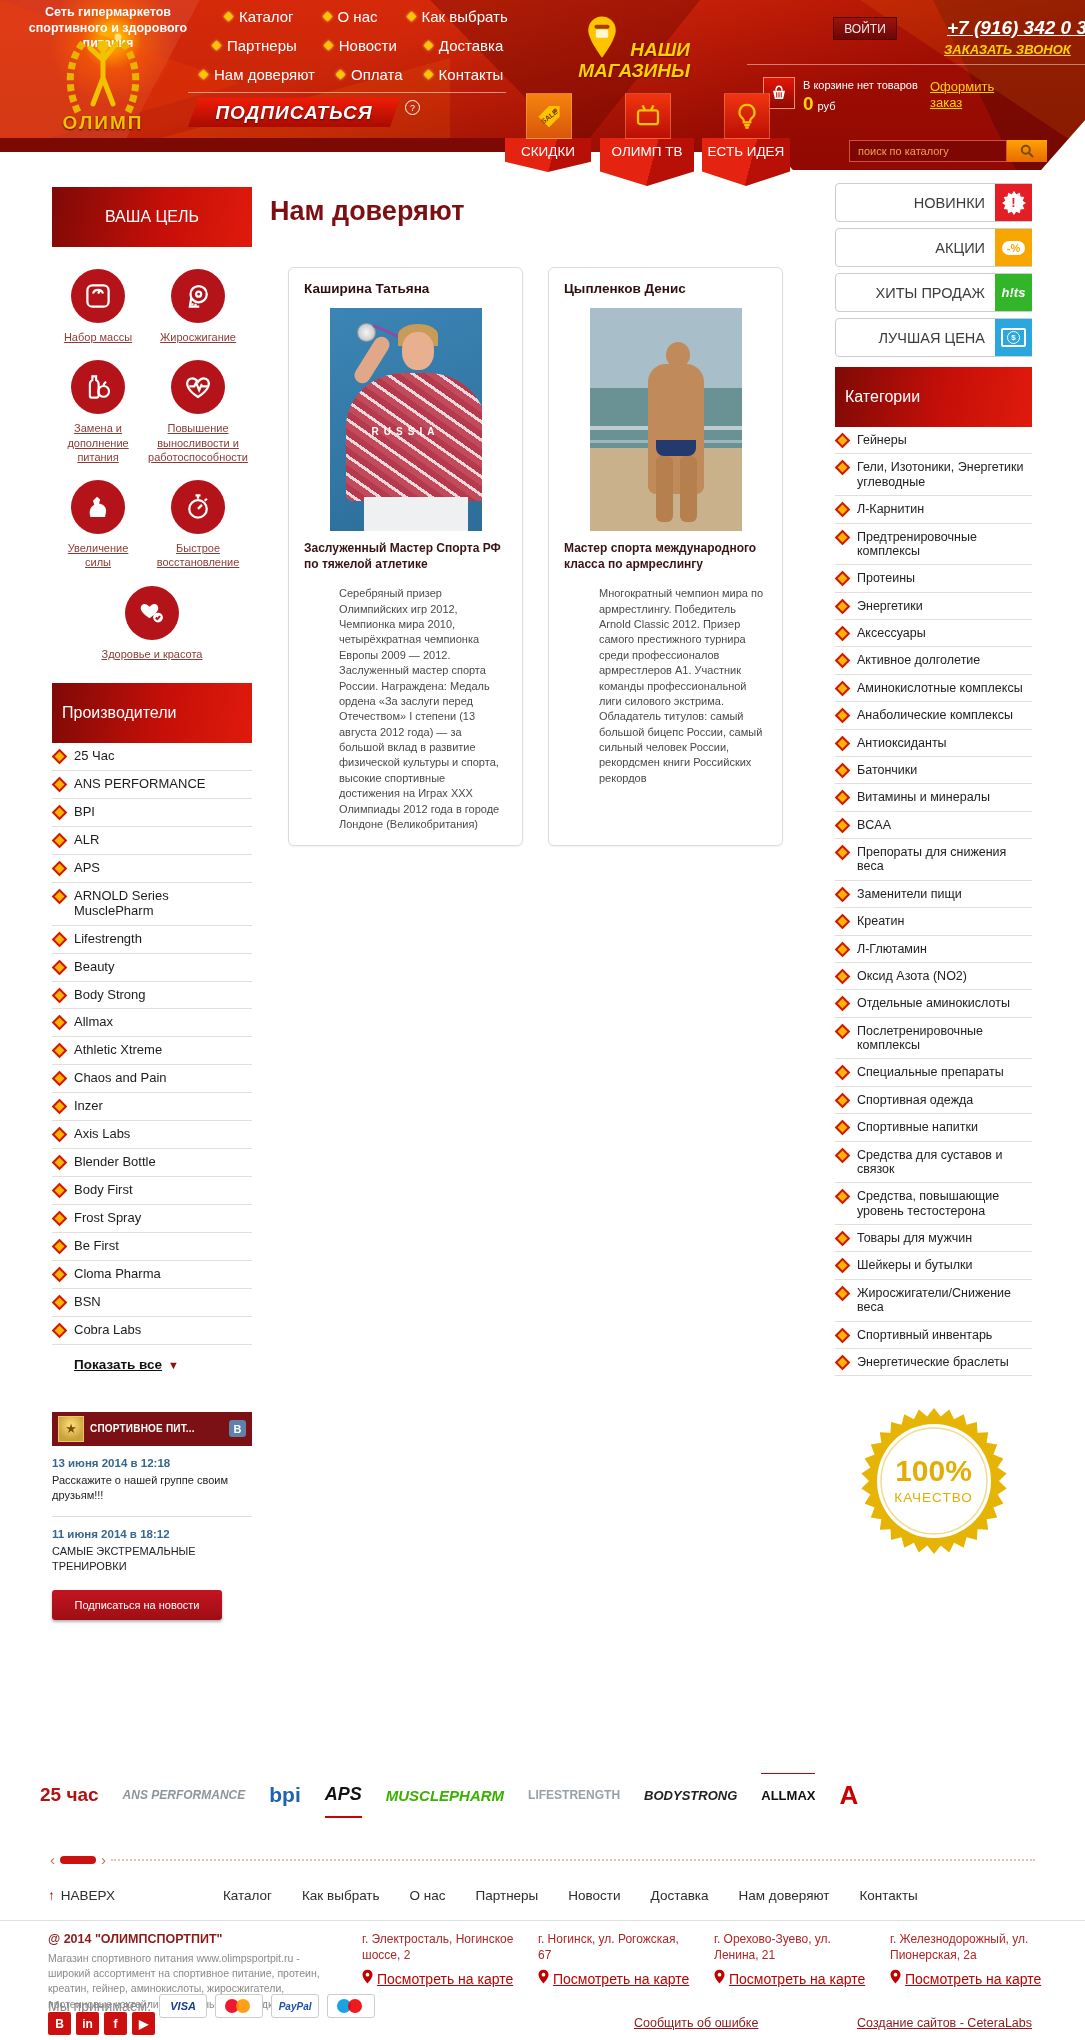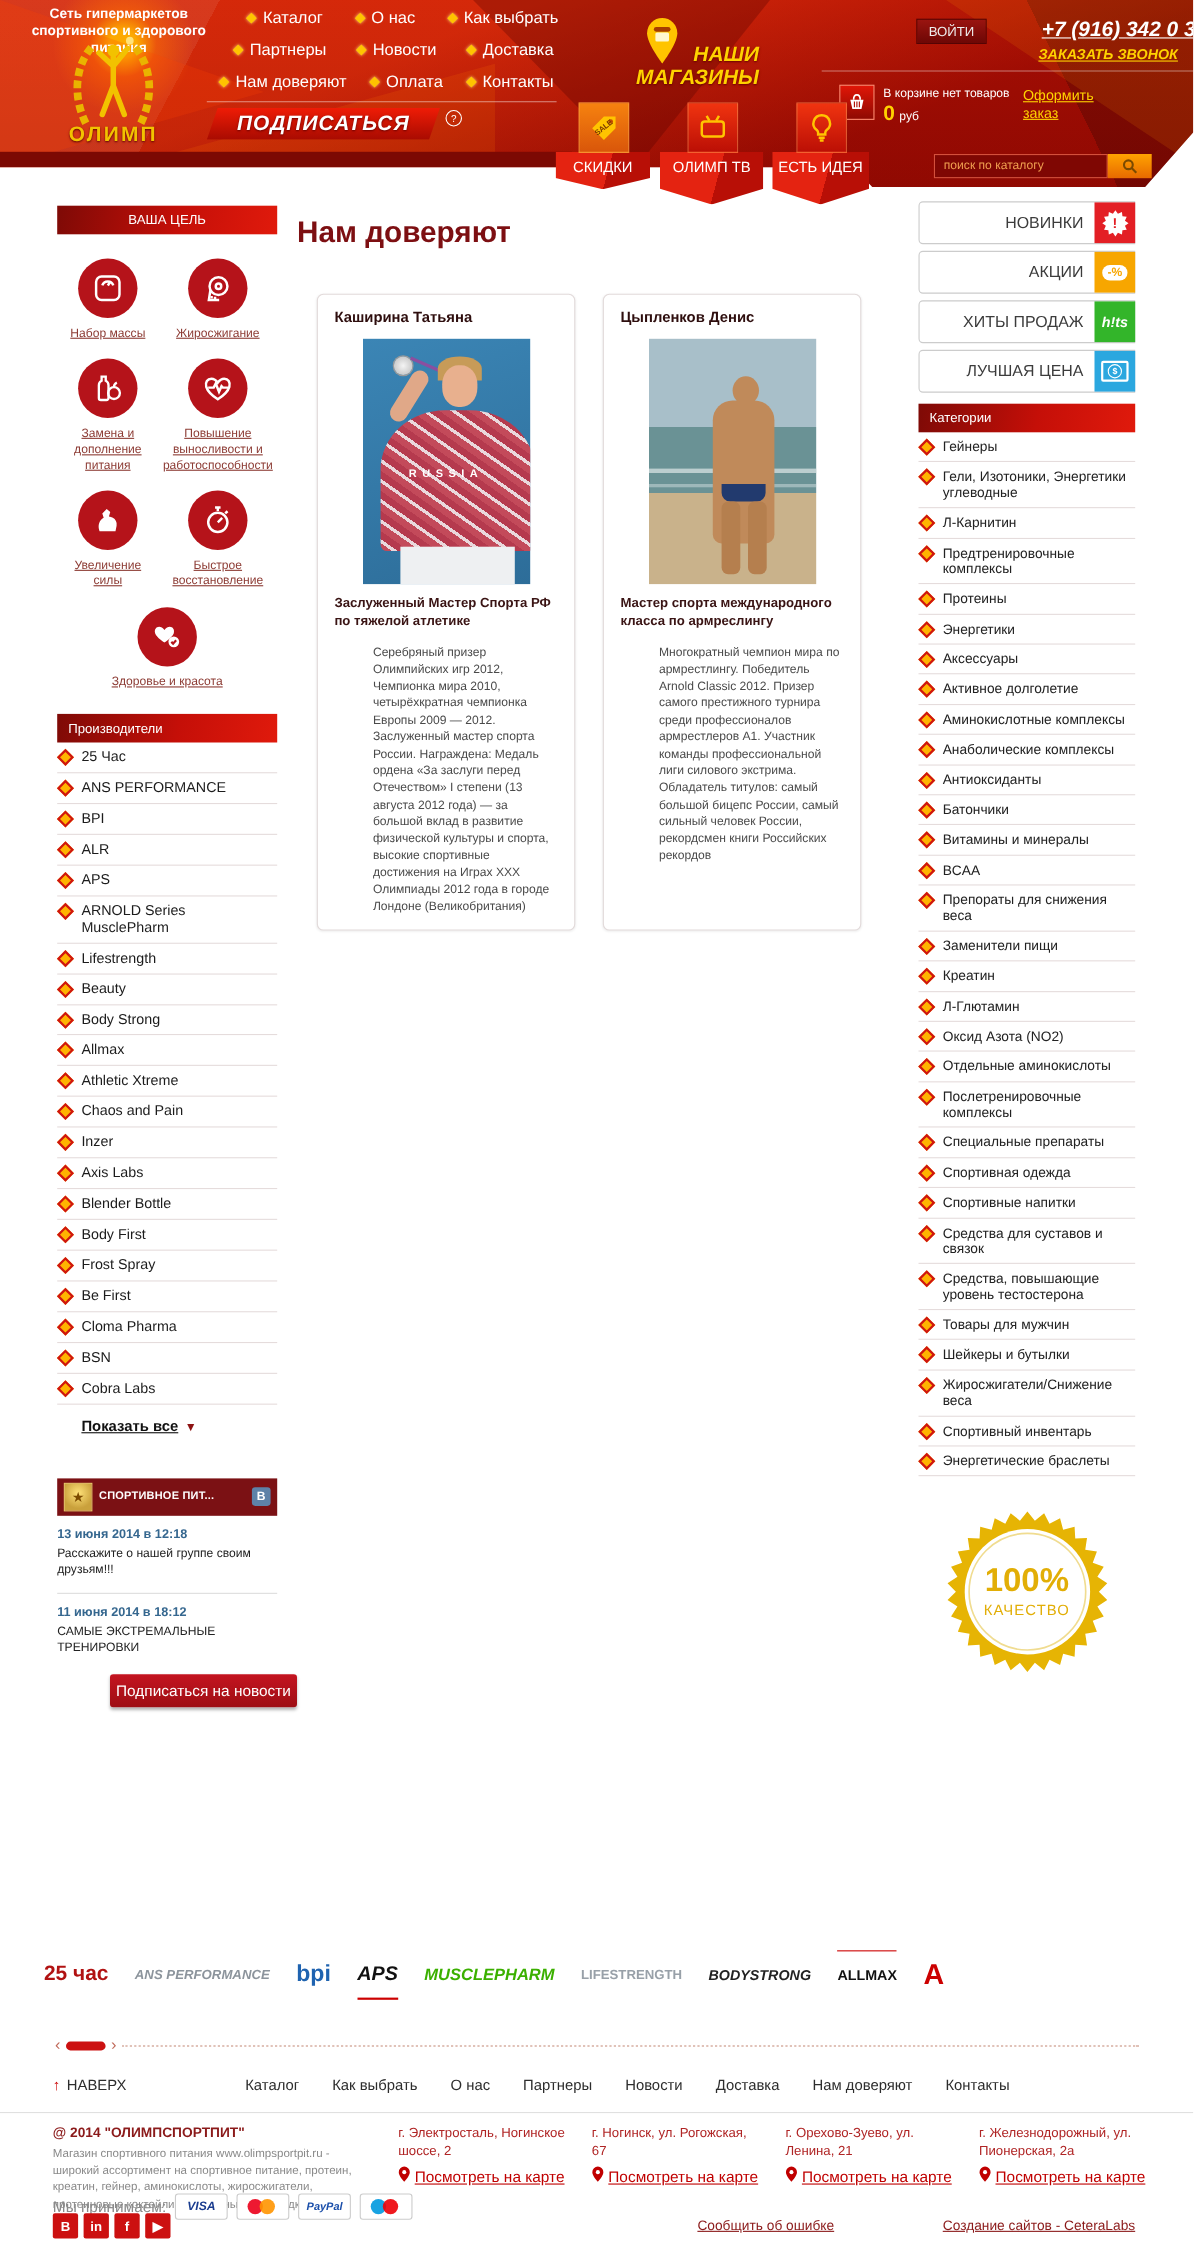--- a/index.html
+++ b/index.html
@@ -65,21 +65,21 @@
     color:#fff;text-align:center;clip-path:polygon(0 0,100% 0,100% 70%,50% 100%,0 70%);
     font-size:13.5px;line-height:1.25;padding-top:6px;box-sizing:border-box;cursor:pointer;}
   .search-wrap{position:absolute;left:849px;top:140px;display:flex;z-index:3;}
   .search-input{width:140px;height:20px;background:#7f0703;border:1px solid #d4503c;color:#f0a050;
     font-size:11px;padding:0 8px;outline:none;font-family:"Liberation Sans",sans-serif;}
   .search-input::placeholder{color:#f0a050;opacity:1;}
   .search-btn{width:40px;height:22px;background:linear-gradient(#ffa300,#e86a00);border:none;cursor:pointer;
     display:flex;align-items:center;justify-content:center;}
   
   .side-header{height:26px;background:linear-gradient(100deg,#7e0a06,#c50f08 55%,#e01a0c);color:#fff;
-    font-size:12px;display:flex;align-items:center;padding:0 10px;}
+    font-size:16px;display:flex;align-items:center;padding:17px 10px;}
   .side-header.centered{justify-content:center;}
   .li-row{position:relative;padding:6px 2px 6px 22px;border-bottom:1px solid #e5dcdc;font-size:13px;
     color:#1c1c1c;line-height:1.15;cursor:pointer;}
   .li-row .diamond{position:absolute;left:2px;top:8px;width:7px;height:7px;transform:rotate(45deg);
     background:#ffb400;border:2px solid #cf1510;}
   
   .left-sb{position:absolute;left:52px;top:187px;width:200px;}
   .goal-grid{display:grid;grid-template-columns:1fr 1fr;margin-top:22px;row-gap:16px;}
   .goal-cell{text-align:center;cursor:pointer;}
   .goal-cell-wide{grid-column:1/3;}
@@ -99,22 +99,22 @@
     display:flex;align-items:center;justify-content:center;cursor:pointer;}
   .vk-date{color:#35678f;font-weight:bold;font-size:11.5px;margin:11px 0 4px;}
   .vk-text{font-size:11px;color:#222;line-height:1.35;}
   .vk-banner{width:158px;height:116px;margin-top:9px;border:3px solid #9a8080;border-radius:4px;
     background:linear-gradient(#b97b7b 0 46%,#7c1010 46%);box-shadow:0 2px 4px rgba(0,0,0,.35);
     display:flex;flex-direction:column;cursor:pointer;}
   .vk-banner div{flex:1;display:flex;align-items:center;justify-content:center;color:#fff;font-weight:bold;
     font-size:19px;text-shadow:1px 2px 2px rgba(0,0,0,.55);}
   .vk-sep{border-top:1px solid #ddd;margin-top:14px;}
   .vk-sub-btn{margin-top:16px;width:170px;height:30px;background:linear-gradient(#c41420,#9e0e14);border-radius:3px;
-    color:#fff;font-size:14px;display:flex;align-items:center;justify-content:center;cursor:pointer;
-    box-shadow:0 2px 3px rgba(0,0,0,.3);margin-left:48px;}
+    color:#fff;font-size:11px;display:flex;align-items:center;justify-content:center;cursor:pointer;
+    box-shadow:0 2px 3px rgba(0,0,0,.3);}
   
   .main{position:absolute;left:270px;top:196px;width:515px;}
   .main h1{margin:0;font-size:27px;font-weight:bold;color:#7d0f12;}
   .cards{display:flex;gap:25px;margin:40px 0 0 18px;}
   .card{width:235px;box-sizing:border-box;background:#fff;border:1px solid #e2dada;border-radius:6px;
     padding:13px 15px;box-shadow:0 1px 2px rgba(0,0,0,.06);}
   .card-name{font-size:13.5px;font-weight:bold;color:#2e0e0e;}
   .card-photo{position:relative;width:152px;height:223px;margin:12px auto 10px;overflow:hidden;}
   .card-sub{font-size:12px;font-weight:bold;color:#3a1414;line-height:1.3;margin:4px 0 14px;}
   .card-body{font-size:11px;color:#4a4a4a;line-height:1.4;margin-left:35px;}

